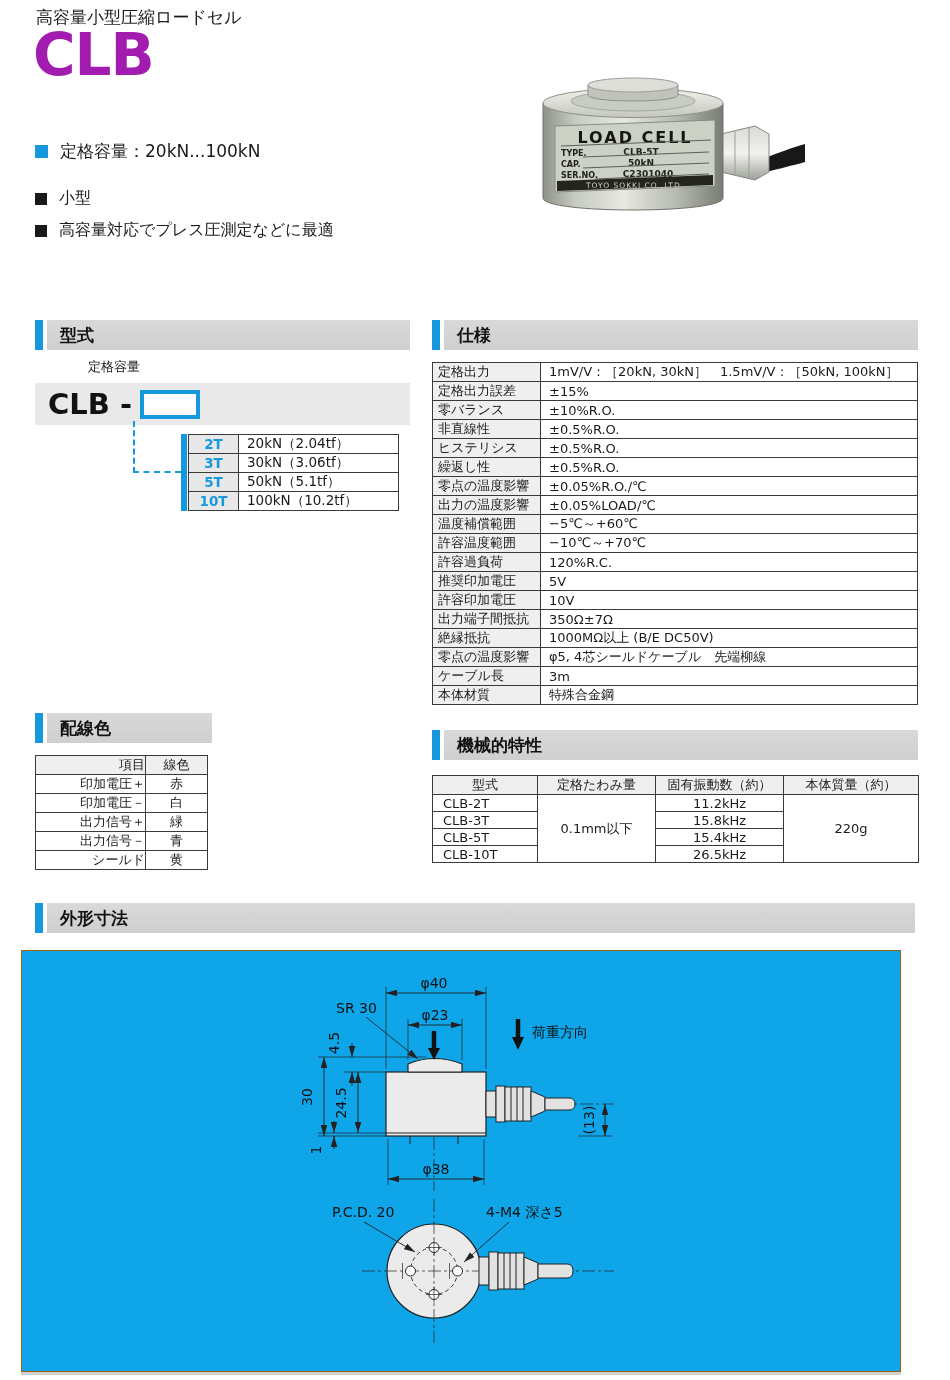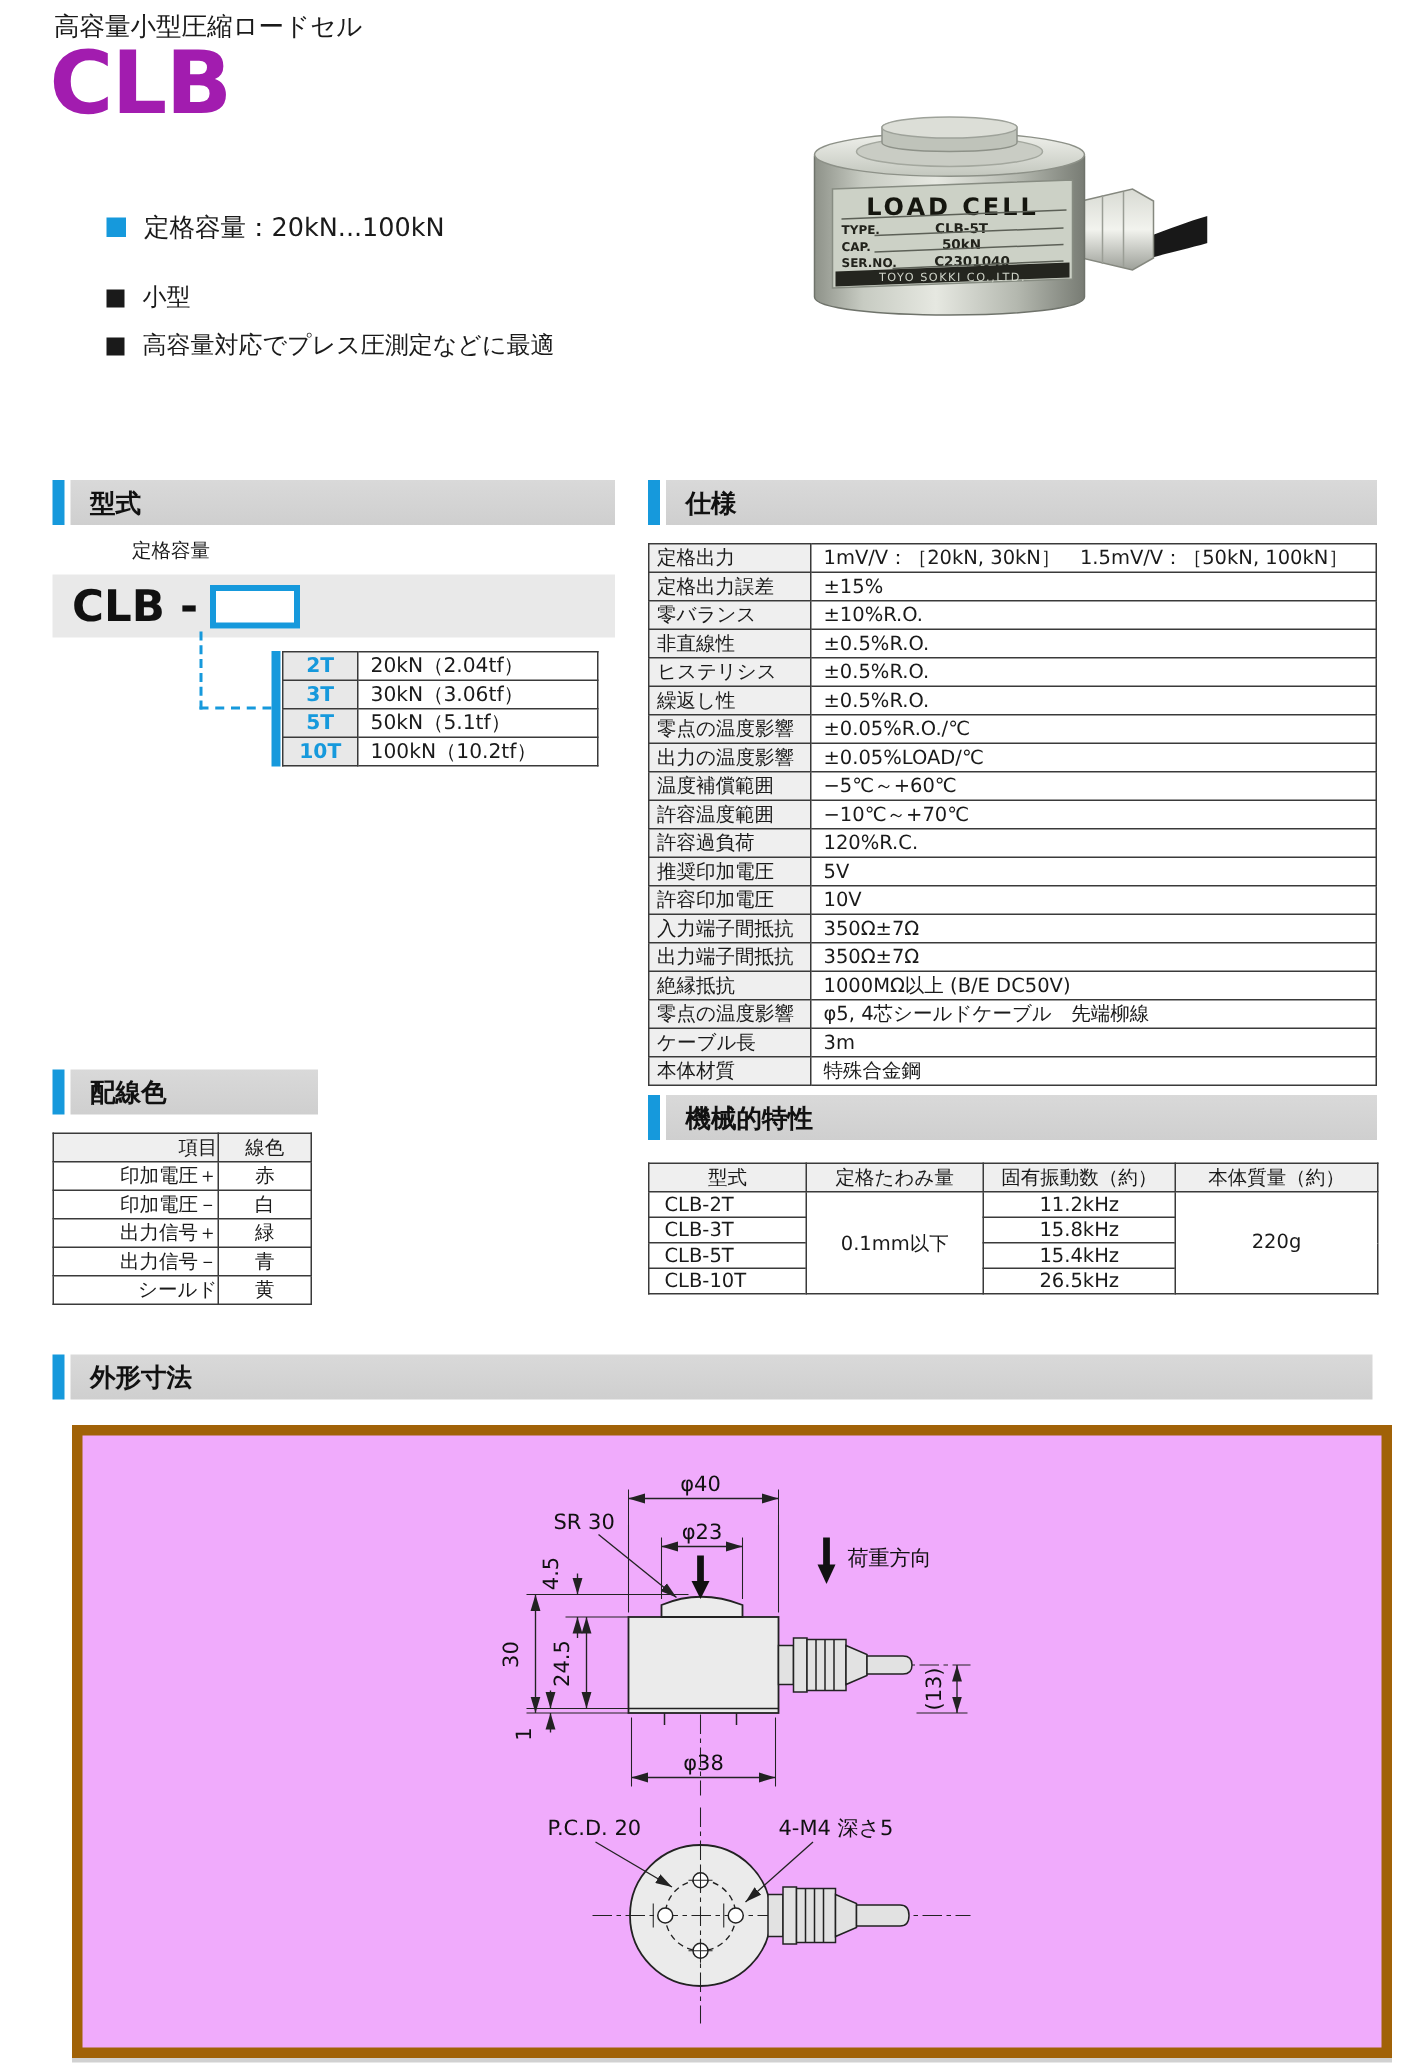--- a/index.html
+++ b/index.html
@@ -5,21 +5,21 @@
   * { margin:0; padding:0; box-sizing:border-box; }
   html,body { background:#fff; }
   body { font-family:"DejaVu Sans","Liberation Sans",sans-serif; color:#1a1a1a; }
   .page { position:relative; width:950px; height:1380px; background:#fff; overflow:hidden; }
 
   
   .subtitle { position:absolute; left:36px; top:6px; font-size:17px; color:#1a1a1a; }
   .brand-title { position:absolute; left:33px; top:24px; font-size:58px; font-weight:900; letter-spacing:-1px; line-height:1.1; color:#a21caf; }
 
   .features { position:absolute; left:35px; top:140px; width:430px; }
-  .feature { display:flex; align-items:center; gap:12px; font-size:16px; margin-bottom:11px;margin-left:36px; }
+  .feature { display:flex; align-items:center; gap:12px; font-size:16px; margin-bottom:11px; }
   .feature.accent { font-size:17px; margin-bottom:25px; }
   .feature .sq { width:12px; height:12px; background:#1a1a1a; flex:0 0 auto; }
   .feature.accent .sq { width:13px; height:13px; background:var(--blue); }
 
   .photo { position:absolute; left:483px; top:66px; width:322px; height:164px; }
 
   
   .sec-bar { position:absolute; height:30px; }
   .sec-bar .bluebar { position:absolute; left:0; top:0; width:8px; height:30px; background:var(--blue); }
   .sec-bar .graybar { position:absolute; left:12px; right:0; top:0; height:30px;
@@ -59,22 +59,22 @@
   .mech-table { position:absolute; left:432px; top:775px; table-layout:fixed; }
   .mech-table th, .mech-table td { border:1px solid #3a3a3a; font-size:13px; height:17px; text-align:center; font-weight:normal; background:#fff; }
   .mech-table th { background:#efefef; }
   .mech-table .c-model { width:105px; }
   .mech-table .c-defl { width:118px; }
   .mech-table .c-freq { width:128px; }
   .mech-table .c-mass { width:135px; }
   .mech-table td.model-cell { text-align:left; padding-left:10px; }
 
   
-  .draw-box { position:absolute; left:48px; top:950px; width:880px; height:422px;
-      border:7px solid #a16207; box-shadow:0 3px 0 rgba(0,0,0,0.18); background:#f0abfc; }
+  .draw-box { position:absolute; left:21px; top:950px; width:880px; height:422px;
+      border:1px solid #a16207; box-shadow:0 3px 0 rgba(0,0,0,0.18); background:#0ea5e9; }
   .draw-box svg { display:block; }
   .dwg-line { stroke:#222; fill:none; stroke-width:1; }
   .dwg-body { fill:#ebebeb; stroke:#222; stroke-width:1.2; }
   .dwg-metal { fill:#e2e2e2; stroke:#222; stroke-width:1; }
   .dwg-ext { stroke:#222; stroke-width:0.7; fill:none; }
   .dwg-cl { stroke:#222; stroke-width:0.7; fill:none; stroke-dasharray:13 3 3 3; }
   .dwg-dash { stroke:#222; stroke-width:0.9; fill:none; stroke-dasharray:4 3; }
   .dwg-dim { stroke:#222; stroke-width:0.9; fill:none; }
   .dwg-text { font-size:14px; fill:#111; font-family:"DejaVu Sans",sans-serif; }
 </style>
@@ -251,24 +251,20 @@
         </tr>
         <tr>
           <th>推奨印加電圧</th>
           <td>5V</td>
         </tr>
         <tr>
           <th>許容印加電圧</th>
           <td>10V</td>
         </tr>
         <tr>
-          <th>入力端子間抵抗</th>
-          <td>350Ω±7Ω</td>
-        </tr>
-        <tr>
           <th>出力端子間抵抗</th>
           <td>350Ω±7Ω</td>
         </tr>
         <tr>
           <th>絶縁抵抗</th>
           <td>1000MΩ以上 (B/E DC50V)</td>
         </tr>
         <tr>
           <th>零点の温度影響</th>
           <td>φ5, 4芯シールドケーブル　先端柳線</td>

